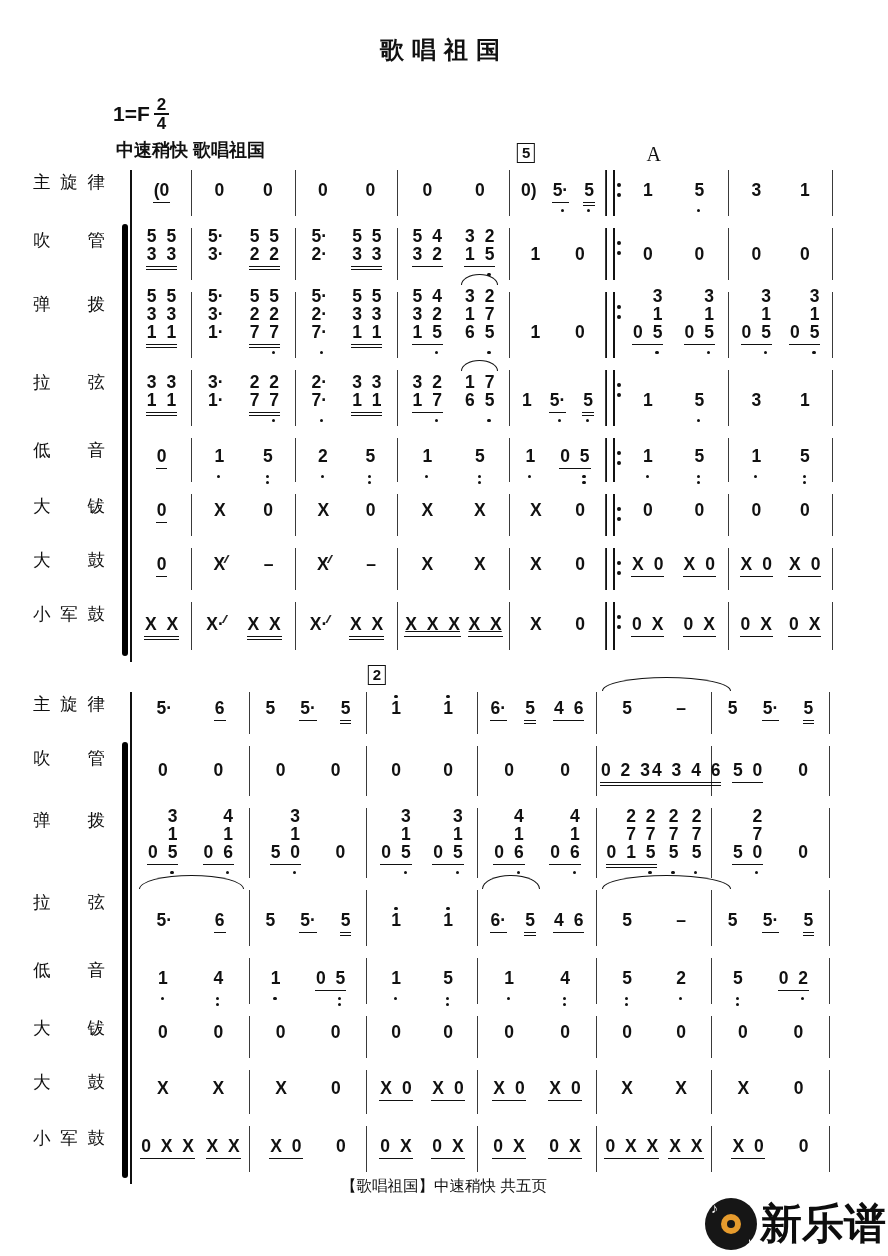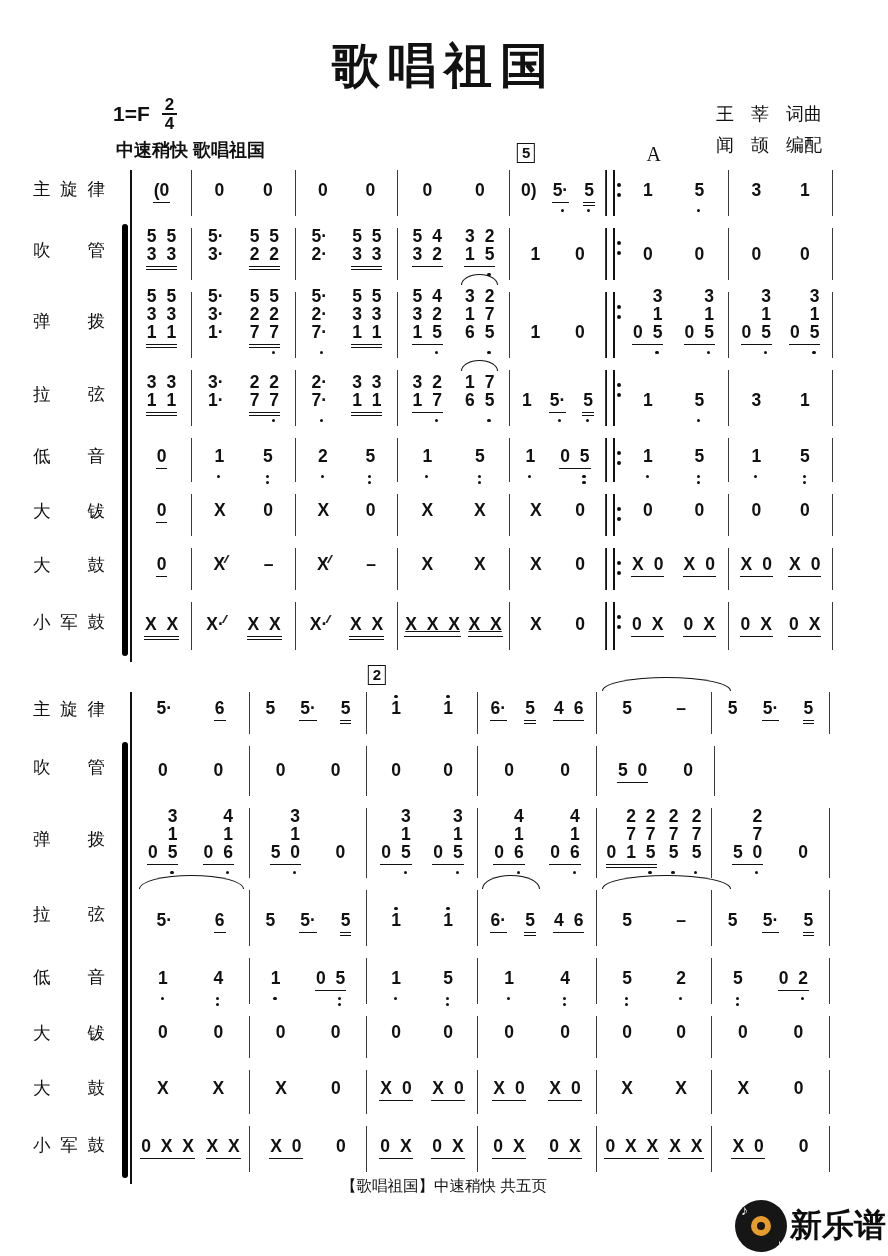--- a/index.html
+++ b/index.html
@@ -2,36 +2,36 @@
 <html><head>
 <meta charset="utf-8">
 <style>
   html,body{margin:0;padding:0}
   body{width:888px;height:1256px;background:#fff;color:#111;
        font-family:"Liberation Sans","DejaVu Sans",sans-serif;position:relative;overflow:hidden}
 
   
   .header{position:relative;height:170px}
   .title{position:absolute;top:34px;left:0;right:0;text-align:center;
-         font-size:48px;font-weight:bold;letter-spacing:8px}
+         font-size:24px;font-weight:bold;letter-spacing:8px}
   .subtitle{position:absolute;top:118px;left:0;right:0;text-align:center;font-size:18px}
-  .keysig{position:absolute;top:96px;left:113px;display:flex;align-items:center;gap:12px;
+  .keysig{position:absolute;top:96px;left:113px;display:flex;align-items:center;gap:4px;
           font-size:21px;font-weight:bold}
   .meter{display:inline-flex;flex-direction:column;align-items:center;
          font-size:17px;line-height:17px;font-weight:bold}
   .meter .num{border-bottom:2px solid #111;padding:0 3px}
   .tempo{position:absolute;top:138px;left:116px;font-size:18px;font-weight:bold}
   .credits{position:absolute;top:99px;right:66px;font-size:18px;line-height:31px;word-spacing:12px}
 
   
   #score{position:relative}
   .system{display:flex;margin-left:33px;position:relative}
   .system.second{margin-top:30px}
   .labelcol{width:97px}
-  .ilabel{display:flex;align-items:center;box-sizing:border-box;padding-bottom:20px}
+  .ilabel{display:flex;align-items:flex-start;box-sizing:border-box;padding-bottom:20px}
   .ilabel span{display:inline-block;width:72px;font-size:17.5px;
                text-align:justify;text-align-last:justify}
   .scorecol{position:relative;border-left:2px solid #111;width:710px}
   .brace{position:absolute;left:-10px;width:5.5px;background:#000;border-radius:3px}
   .srow{display:flex;box-sizing:border-box;padding-bottom:12px}
   .measure{position:relative;display:flex;align-items:flex-end;justify-content:space-around;
            border-right:1.4px solid #3a3a3a;box-sizing:border-box;height:100%;
            padding:0 3px 17px}
   .note-group{position:relative}
   .nline{font-weight:bold;font-size:17.5px;line-height:18px;white-space:pre;
@@ -59,39 +59,35 @@
   .mark.plain{font-family:"Liberation Serif","DejaVu Serif",serif;font-size:20px;font-weight:normal}
 
   
   .footer{position:absolute;top:1176px;left:0;right:0;text-align:center;font-size:15.5px}
   .logo{position:absolute;right:2px;bottom:4px;display:flex;align-items:center;gap:3px}
   .disc{position:relative;width:52px;height:52px;border-radius:50%;background:#161616}
   .disc::before{content:"";position:absolute;inset:16px;border-radius:50%;background:#e69b2d}
   .disc::after{content:"";position:absolute;inset:22px;border-radius:50%;background:#161616}
   .disc .n1{position:absolute;top:2px;left:6px;color:#fff;font-size:14px;font-weight:bold}
   .disc .n2{position:absolute;bottom:1px;right:5px;color:#fff;font-size:12px;font-weight:bold}
-  .logo-text{font-size:32px;font-weight:bold;letter-spacing:0px;color:#0d0d0d}
+  .logo-text{font-size:42px;font-weight:bold;letter-spacing:0px;color:#0d0d0d}
 </style>
 </head>
 <body>
 
 <div class="header">
   <div class="title">歌唱祖国</div>
   <div class="keysig">
     <span>1=F</span>
     <span class="meter">
       <span class="num">2</span>
       <span class="den">4</span>
     </span>
   </div>
   <div class="tempo">中速稍快 歌唱祖国</div>
-  <div class="credits">
-    <div>王 莘 词曲</div>
-    <div>闻 颉 编配</div>
-  </div>
 </div>
 
 <div id="score">
     <div class="system">
       <div class="labelcol">
         <div class="ilabel" style="height: 58px;">
           <span>主旋律</span>
         </div>
         <div class="ilabel" style="height: 64px;">
           <span>吹 管</span>
@@ -896,20 +892,32 @@
             <div class="note-group">
               <div class="nline main">0</div>
             </div>
           </div>
           <div class="measure" style="width: 119px;">
             <div class="note-group">
               <div class="nline main">0</div>
             </div>
             <div class="note-group">
               <div class="nline main">0</div>
+            </div>
+          </div>
+          <div class="measure" style="width: 115px;">
+            <div class="note-group">
+              <div class="nline main">0 2 3</div>
+              <div class="ubar"></div>
+              <div class="ubar u2"></div>
+            </div>
+            <div class="note-group">
+              <div class="nline main">4 3 4 6</div>
+              <div class="ubar"></div>
+              <div class="ubar u2"></div>
             </div>
           </div>
           <div class="measure" style="width: 118px;">
             <div class="note-group">
               <div class="nline main">5 0</div>
               <div class="ubar"></div>
             </div>
             <div class="note-group">
               <div class="nline main">0</div>
             </div>

